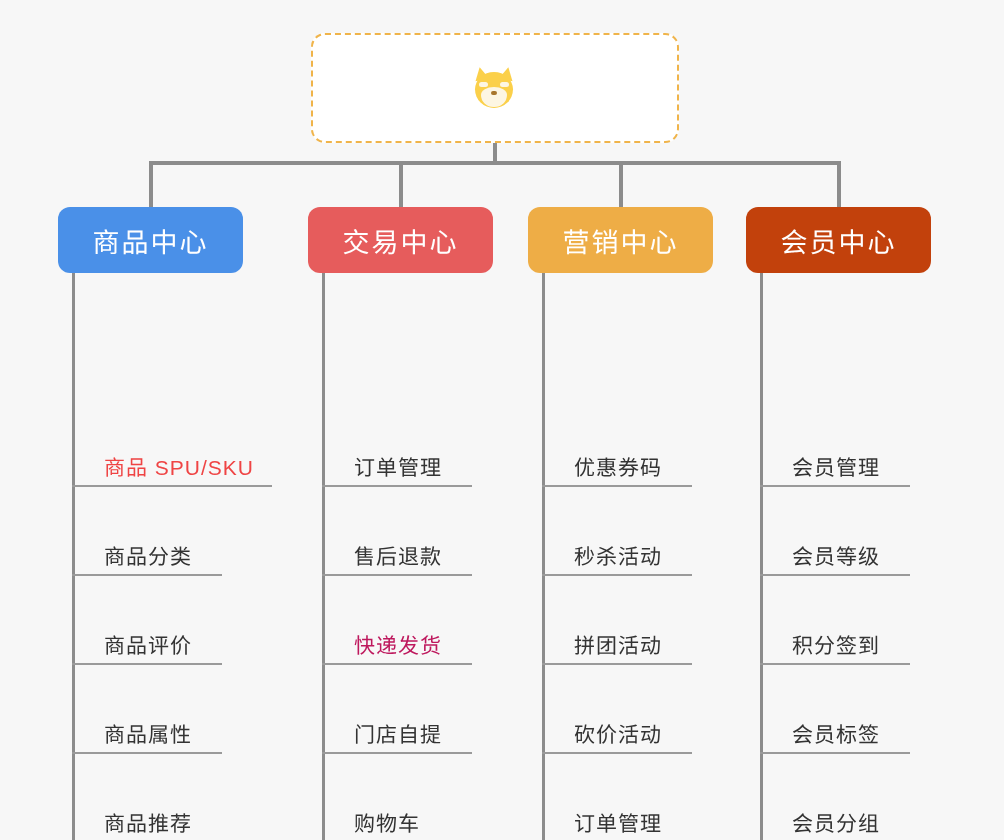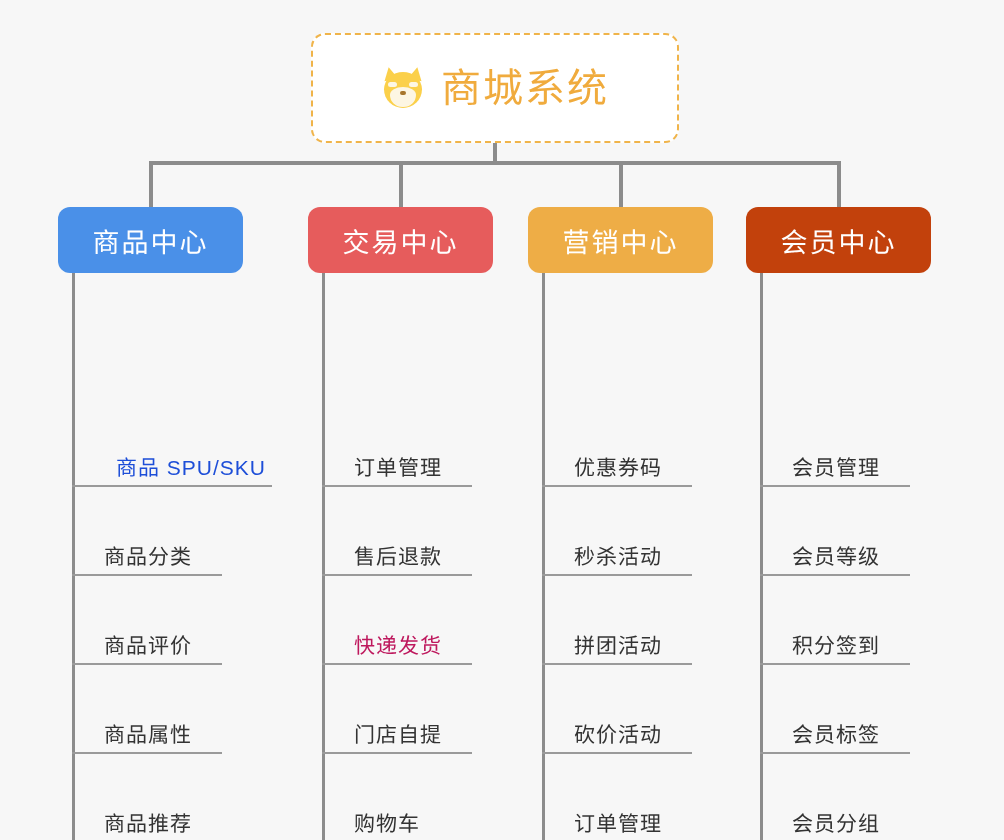--- a/index.html
+++ b/index.html
@@ -186,42 +186,41 @@
       <span class="shiba">
         <span class="ear left"></span>
         <span class="ear right"></span>
         <span class="head"></span>
         <span class="muzzle"></span>
         <span class="eye left"></span>
         <span class="eye right"></span>
         <span class="nose"></span>
       </span>
     </span>
-    <span class="root-title">商城系统</span>
   </div>
 
   <div class="conn conn-v-root"></div>
   <div class="conn conn-bus"></div>
   <div id="drops">
       <div class="conn conn-drop" style="left: 148.5px;"></div>
       <div class="conn conn-drop" style="left: 398.5px;"></div>
       <div class="conn conn-drop" style="left: 618.5px;"></div>
       <div class="conn conn-drop" style="left: 836.5px;"></div>
     </div>
 
   <div id="branches">
       <div class="branch" style="left: 58px; width: 185px;">
         <div class="branch-header" style="background: rgb(74, 144, 232); width: 185px;">
           <span>商品中心</span>
         </div>
         <div class="branch-spine" style="height: 593px; background: rgb(140, 140, 140);"></div>
         <ul class="leaf-list">
           <li class="leaf-item" style="top: 214px;">
             <span class="leaf-rule" style="width: 200px; background: rgb(154, 154, 154);"></span>
-            <span class="leaf-label" style="color: #1d4ed8; margin-left: 12px;">商品 SPU/SKU</span>
+            <span class="leaf-label" style="color: #ef4444;">商品 SPU/SKU</span>
           </li>
           <li class="leaf-item" style="top: 303px;">
             <span class="leaf-rule" style="width: 150px; background: rgb(154, 154, 154);"></span>
             <span class="leaf-label" style="color: rgb(51, 51, 51);">商品分类</span>
           </li>
           <li class="leaf-item" style="top: 392px;">
             <span class="leaf-rule" style="width: 150px; background: rgb(154, 154, 154);"></span>
             <span class="leaf-label" style="color: rgb(51, 51, 51);">商品评价</span>
           </li>
           <li class="leaf-item" style="top: 481px;">

